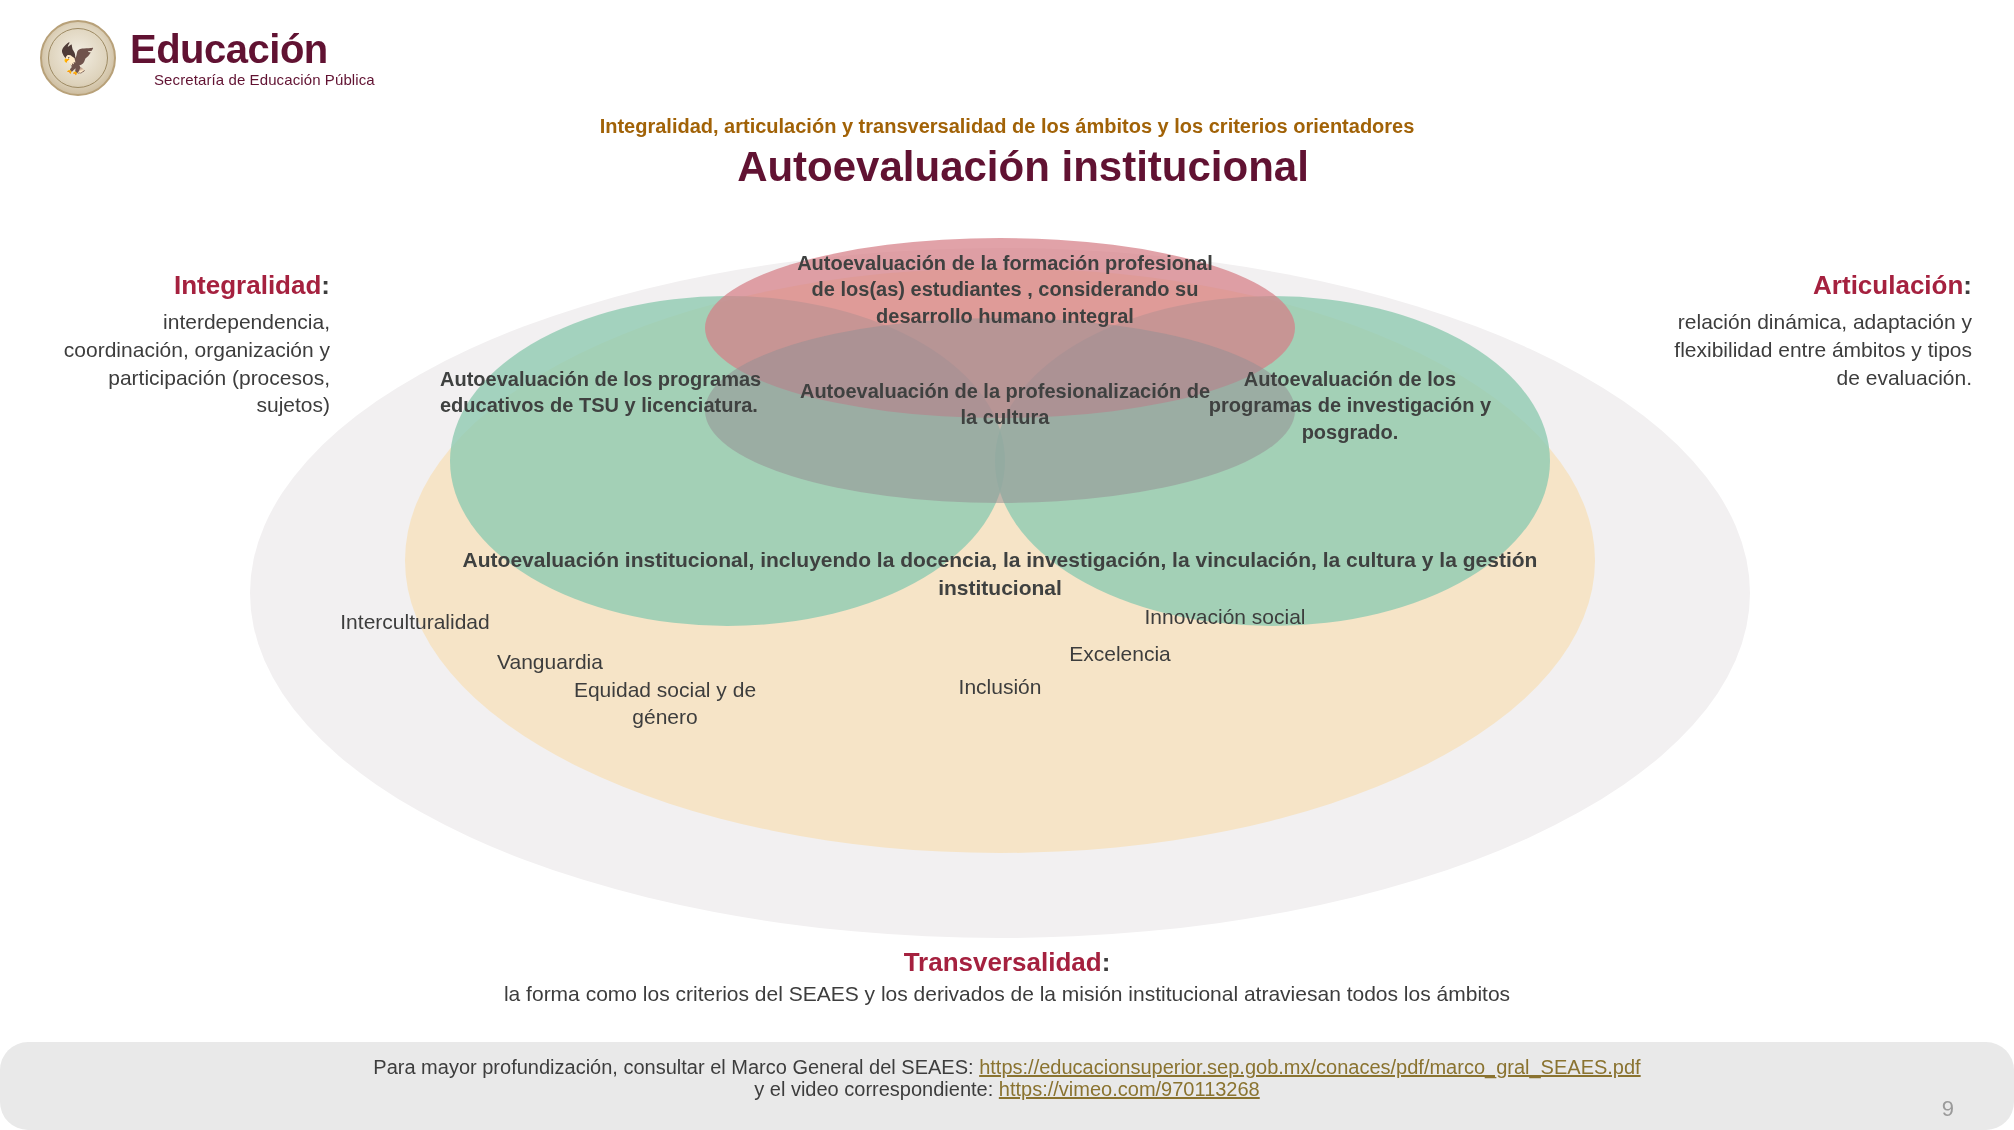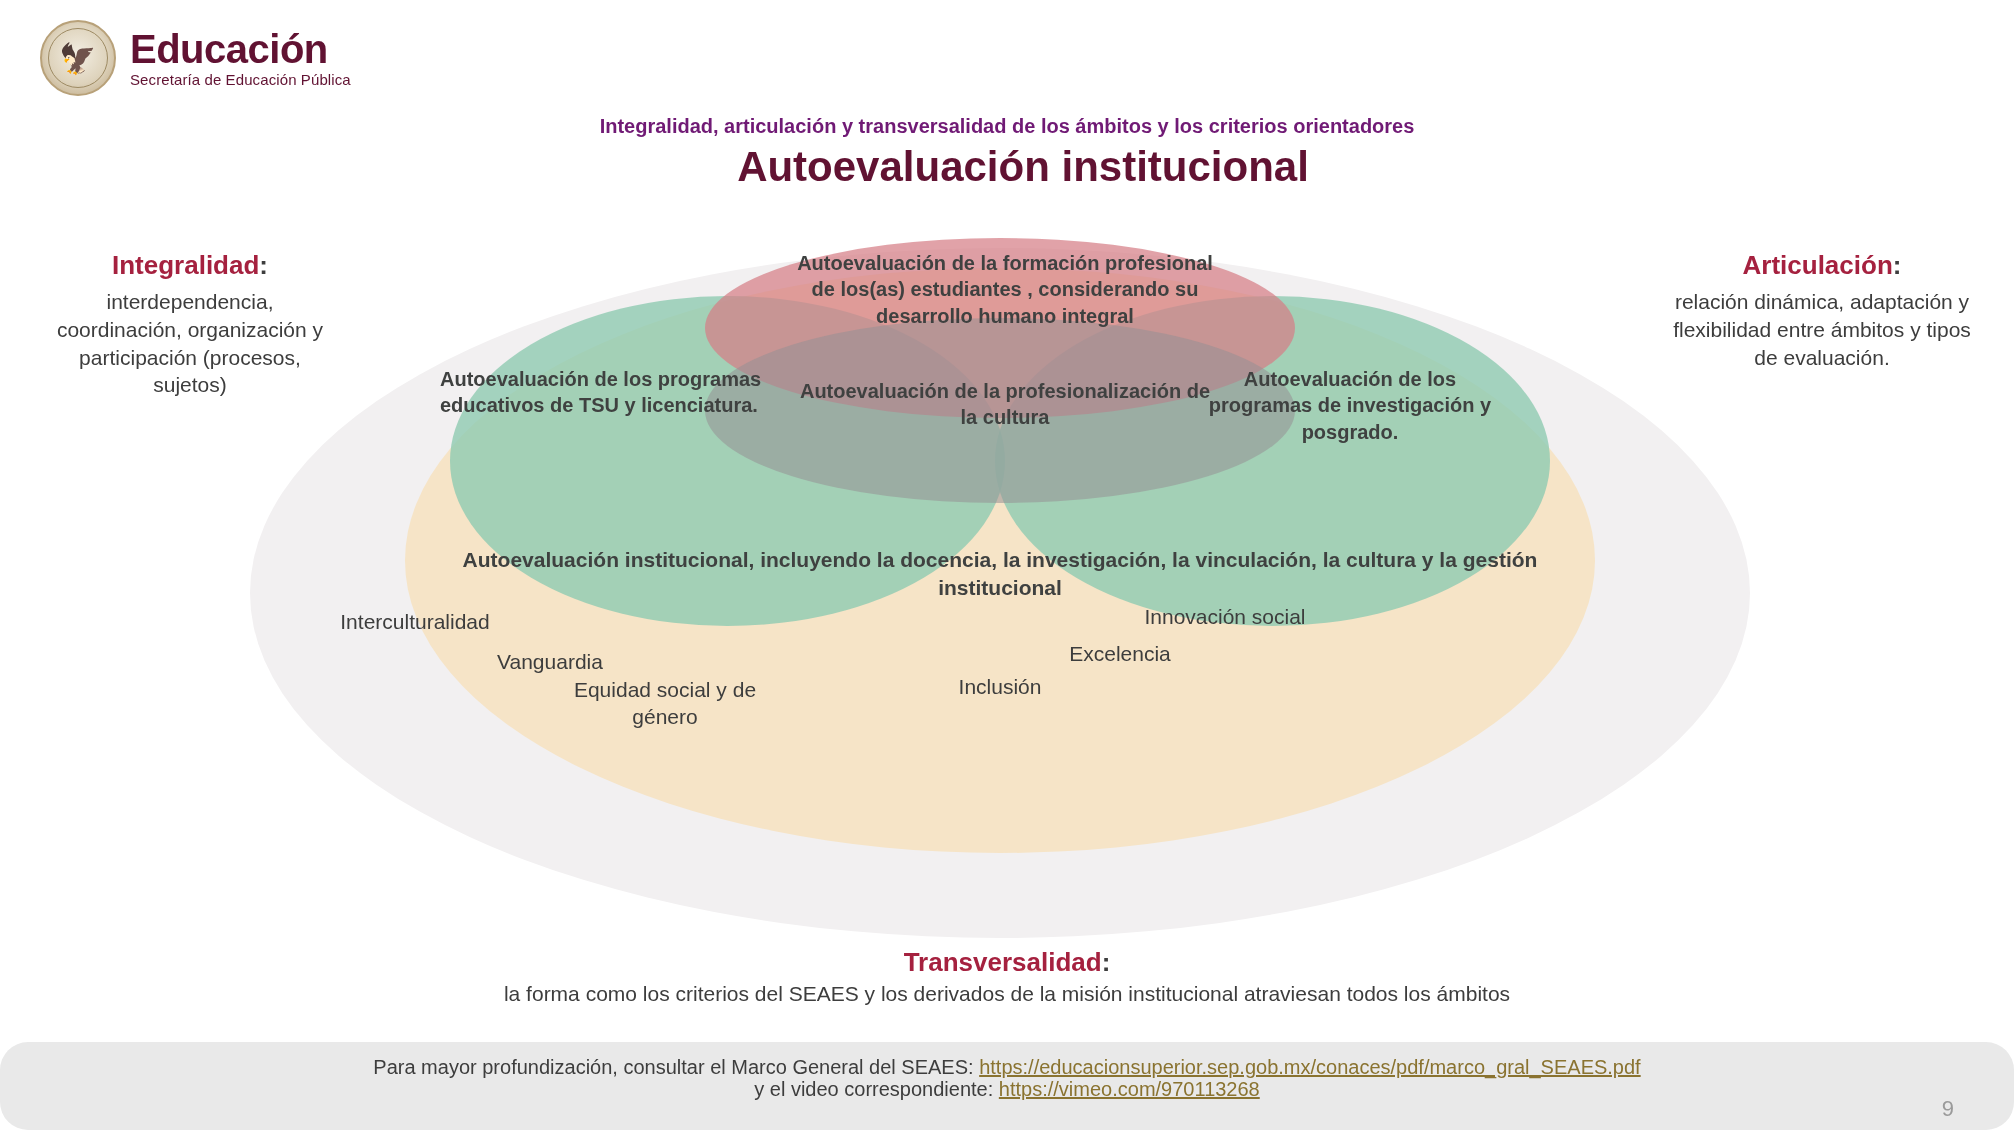--- a/index.html
+++ b/index.html
@@ -53,50 +53,52 @@
     font-size: 40px;
     font-weight: bold;
     color: #611232;
     letter-spacing: -0.5px;
   }
   #logo-sub {
     font-size: 15px;
     color: #611232;
     margin-top: 3px;
     letter-spacing: 0.1px;
+    margin-left: 24px;
   }
 
   
   #subtitle {
     position: absolute;
     top: 115px;
     left: 0; right: 0;
     text-align: center;
     font-size: 20px;
     font-weight: bold;
-    color: #701a75;
+    color: #a16207;
   }
   #main-title {
     position: absolute;
     top: 143px;
     left: 0; right: 0;
     text-align: center;
     font-size: 42px;
     font-weight: bold;
     color: #611232;
     padding-left: 32px;
   }
 
   
   .side-caption {
     position: absolute;
-    text-align: center;
+    text-align: right;
     font-size: 21px;
     color: #3d3d3d;
     line-height: 1.32;
+    margin-top: 20px;
   }
   .side-caption .cap-head {
     font-size: 26px;
     font-weight: bold;
     color: #a5213f;
     display: block;
     margin-bottom: 6px;
   }
   .side-caption .cap-head .colon { color: #3d3d3d; font-weight: bold; }
   #caption-integralidad { left: 50px; top: 248px; width: 280px; }

